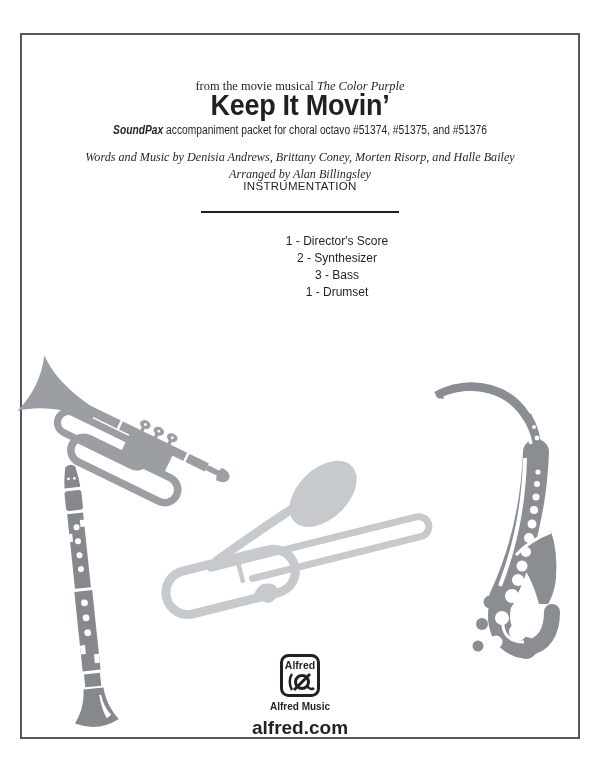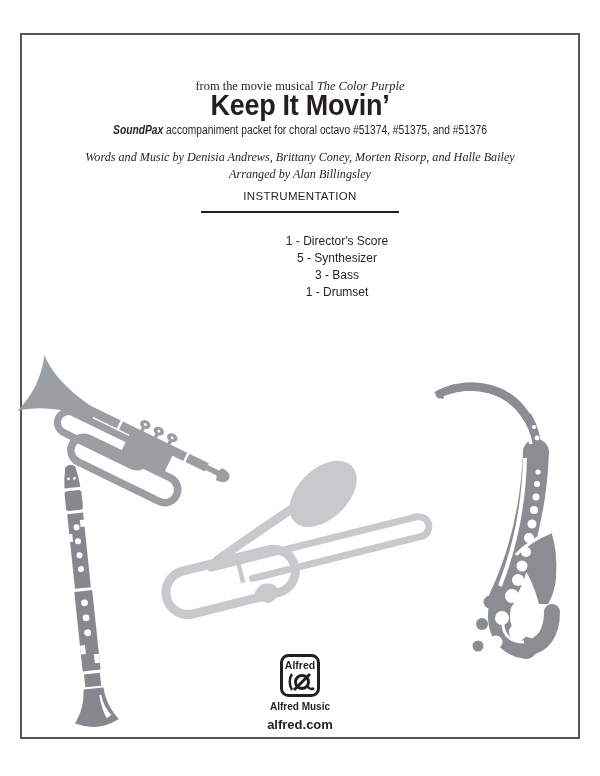--- a/index.html
+++ b/index.html
@@ -13,51 +13,51 @@
   }
   .ctr{position:absolute;left:0;right:0;text-align:center;white-space:nowrap;}
   .movie-line{top:78px;font-family:"Liberation Serif",serif;font-size:13.5px;transform:scaleX(.92);}
   .movie-line .mi{font-style:italic;}
   .main-title{top:90px;font-weight:bold;font-size:29px;line-height:30px;letter-spacing:-.3px;transform:scaleX(.93);}
   .soundpax{top:123px;font-size:12.5px;transform:scaleX(.82);}
   .soundpax .brand{font-weight:bold;font-style:italic;}
   .credit1{top:149px;}
   .credit2{top:166px;}
   .credit{font-family:"Liberation Serif",serif;font-style:italic;font-size:13.5px;transform:scaleX(.9);}
-  .instr-label{top:190px;font-size:11.5px;letter-spacing:.3px;}
+  .instr-label{top:180px;font-size:11.5px;letter-spacing:.3px;}
   .instr-rule{position:absolute;top:211px;left:201px;width:198px;border-bottom:2px solid #231f20;}
   .instr-list{
     position:absolute;top:219px;left:201px;width:198px;box-sizing:border-box;
     padding:0 0 0 46px;margin:14px;list-style:none;text-align:center;
     font-size:12px;line-height:17px;
   }
   .art{position:absolute;}
   .pub-logo{top:653px;left:279px;position:absolute;}
   .pub-name{top:701px;font-weight:bold;font-size:10px;}
-  .pub-url{top:717px;font-weight:bold;font-size:13px;}
+  .pub-url{top:717px;font-weight:bold;font-size:19px;}
 </style>
 </head>
 <body>
 
 <div class="frame"></div>
 
 <div class="ctr movie-line"><span>from the movie musical </span><span class="mi">The Color Purple</span></div>
 
 <div class="ctr main-title">Keep It Movin’</div>
 
 <div class="ctr soundpax"><span class="brand">SoundPax</span><span> accompaniment packet for choral octavo #51374, #51375, and #51376</span></div>
 
 <div class="ctr credit credit1">Words and Music by Denisia Andrews, Brittany Coney, Morten Risorp, and Halle Bailey</div>
 <div class="ctr credit credit2">Arranged by Alan Billingsley</div>
 
 <div class="ctr instr-label">INSTRUMENTATION</div>
 <div class="instr-rule"></div>
 <ul class="instr-list">
   <li>1 - Director's Score</li>
-  <li>5 - Synthesizer</li>
+  <li>2 - Synthesizer</li>
   <li>3 - Bass</li>
   <li>1 - Drumset</li>
 </ul>
 
 <svg class="art" style="left:10px;top:350px" width="250" height="180" viewBox="0 0 250 180">
   <g transform="translate(34,4) rotate(26)" color="#9b9ea2">
     <path fill="currentColor" d="M1,1 C18,16 44,24 72,27 L72,37 C44,40 18,48 1,63 C8,42 8,22 1,1 Z"></path>
     <rect fill="currentColor" x="64" y="26" width="132" height="9"></rect>
     <rect fill="#fff" x="98" y="25" width="2.5" height="11"></rect>
     <rect fill="#fff" x="172" y="25" width="2.5" height="11"></rect>

